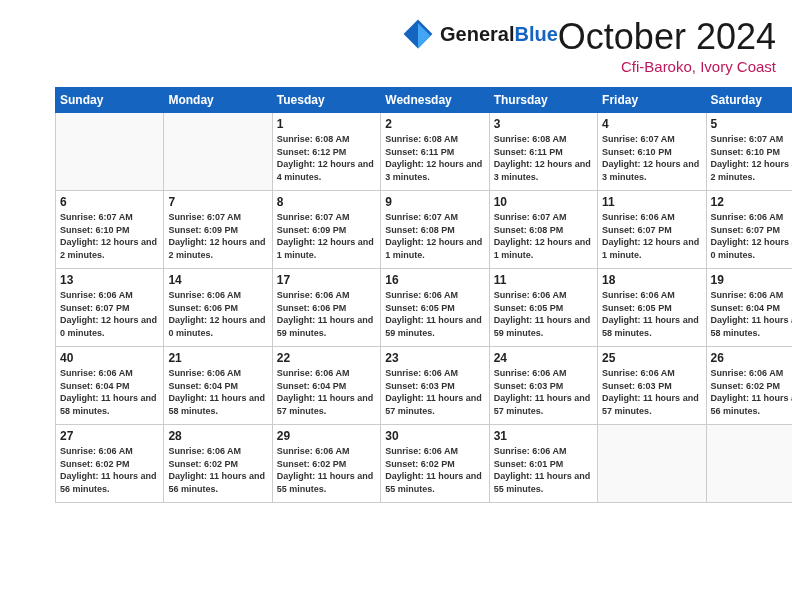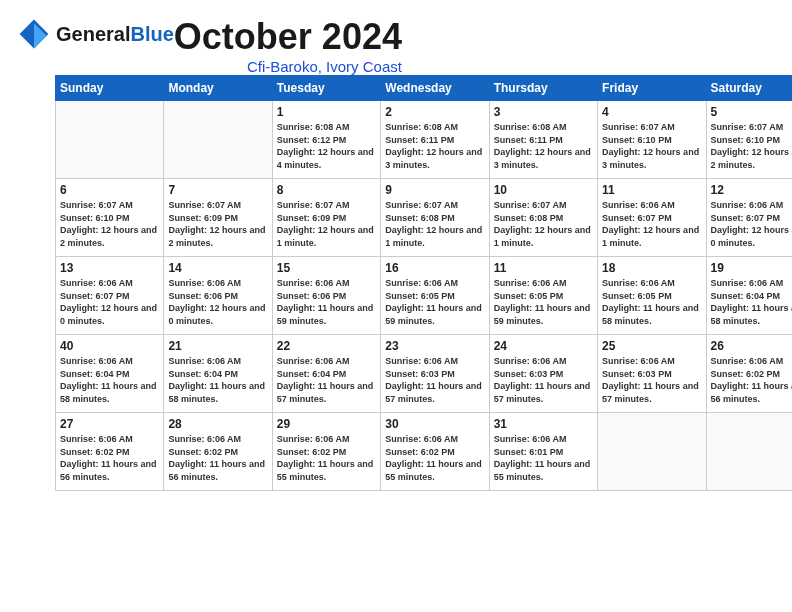--- a/index.html
+++ b/index.html
@@ -5,43 +5,44 @@
     * { box-sizing: border-box; margin: 0; padding: 0; }
     body {
       font-family: Arial, sans-serif;
       background: #fff;
       width: 792px;
       min-height: 612px;
       padding: 16px;
     }
     .header {
       display: flex;
-      justify-content: flex-start;
+      justify-content: flex-end;
       align-items: flex-start;
+      margin-bottom: 12px;
     }
     .logo {
       display: flex;
       align-items: center;
     }
     .logo-icon {
       width: 36px;
       height: 36px;
       margin-right: 4px;
     }
     .title-block {
       text-align: right;
     }
     .month-title {
       font-size: 36px;
       color: #1a1a1a;
-      font-weight: bold;
+      font-weight: normal;
     }
     .subtitle {
       font-size: 15px;
-      color: #1d4ed8;
+      color: #be185d;
     }
     table {
       width: 100%;
       border-collapse: collapse;
       margin-left: 39px;
     }
     th {
       background-color: #1565c0;
       color: #fff;
       font-size: 12px;
@@ -192,21 +193,21 @@
 Sunset: 6:07 PM
 Daylight: 12 hours and 0 minutes.</div>
         </td>
         <td>
           <span class="day-num">14</span>
           <div class="day-info">Sunrise: 6:06 AM
 Sunset: 6:06 PM
 Daylight: 12 hours and 0 minutes.</div>
         </td>
         <td>
-          <span class="day-num">15</span>
+          <span class="day-num">17</span>
           <div class="day-info">Sunrise: 6:06 AM
 Sunset: 6:06 PM
 Daylight: 11 hours and 59 minutes.</div>
         </td>
         <td>
           <span class="day-num">16</span>
           <div class="day-info">Sunrise: 6:06 AM
 Sunset: 6:05 PM
 Daylight: 11 hours and 59 minutes.</div>
         </td>

